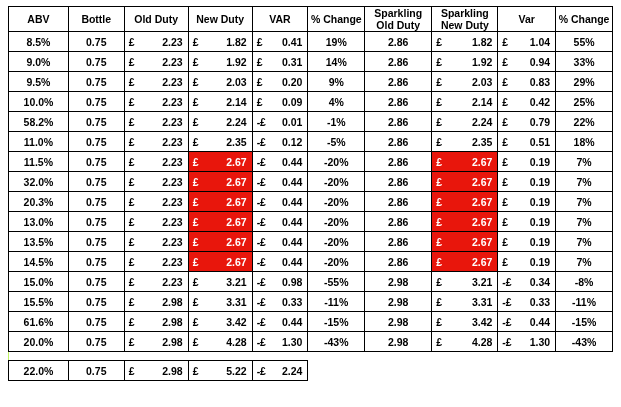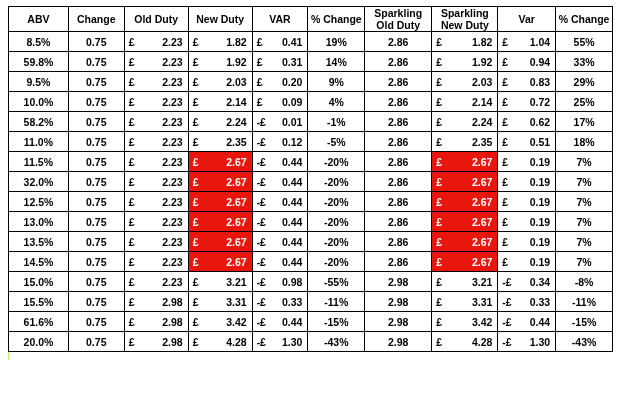--- a/index.html
+++ b/index.html
@@ -103,21 +103,21 @@
       <col class="c-var">
         <col class="c-change">
         <col class="c-spkold">
         <col class="c-spknew">
       <col class="c-spkvar">
         <col class="c-spkchange">
     </colgroup>
     <thead>
       <tr>
         <th>ABV</th>
-        <th>Change</th>
+        <th>Bottle</th>
         <th>Old Duty</th>
         <th>New Duty</th>
         <th>VAR</th>
         <th>% Change</th>
         <th>Sparkling Old Duty</th>
         <th>Sparkling New Duty</th>
         <th>Var</th>
         <th>% Change</th>
       </tr>
     </thead>
@@ -153,21 +153,21 @@
           </td>
           <td class="money">
             <div class="money-inner">
               <span class="cur">£</span>
               <span class="amt">1.04</span>
             </div>
           </td>
           <td class="plain">55%</td>
         </tr>
         <tr>
-          <td class="plain">59.8%</td>
+          <td class="plain">9.0%</td>
           <td class="plain">0.75</td>
           <td class="money">
             <div class="money-inner">
               <span class="cur">£</span>
               <span class="amt">2.23</span>
             </div>
           </td>
           <td class="money">
             <div class="money-inner">
               <span class="cur">£</span>
@@ -258,21 +258,21 @@
           <td class="plain">2.86</td>
           <td class="money">
             <div class="money-inner">
               <span class="cur">£</span>
               <span class="amt">2.14</span>
             </div>
           </td>
           <td class="money">
             <div class="money-inner">
               <span class="cur">£</span>
-              <span class="amt">0.72</span>
+              <span class="amt">0.42</span>
             </div>
           </td>
           <td class="plain">25%</td>
         </tr>
         <tr>
           <td class="plain">58.2%</td>
           <td class="plain">0.75</td>
           <td class="money">
             <div class="money-inner">
               <span class="cur">£</span>
@@ -295,24 +295,24 @@
           <td class="plain">2.86</td>
           <td class="money">
             <div class="money-inner">
               <span class="cur">£</span>
               <span class="amt">2.24</span>
             </div>
           </td>
           <td class="money">
             <div class="money-inner">
               <span class="cur">£</span>
-              <span class="amt">0.62</span>
-            </div>
-          </td>
-          <td class="plain">17%</td>
+              <span class="amt">0.79</span>
+            </div>
+          </td>
+          <td class="plain">22%</td>
         </tr>
         <tr>
           <td class="plain">11.0%</td>
           <td class="plain">0.75</td>
           <td class="money">
             <div class="money-inner">
               <span class="cur">£</span>
               <span class="amt">2.23</span>
             </div>
           </td>
@@ -412,21 +412,21 @@
           </td>
           <td class="money">
             <div class="money-inner">
               <span class="cur">£</span>
               <span class="amt">0.19</span>
             </div>
           </td>
           <td class="plain">7%</td>
         </tr>
         <tr>
-          <td class="plain">12.5%</td>
+          <td class="plain">20.3%</td>
           <td class="plain">0.75</td>
           <td class="money">
             <div class="money-inner">
               <span class="cur">£</span>
               <span class="amt">2.23</span>
             </div>
           </td>
           <td class="money red">
             <div class="money-inner">
               <span class="cur">£</span>
@@ -709,16 +709,39 @@
           <td class="money">
             <div class="money-inner">
               <span class="cur">-£</span>
               <span class="amt">1.30</span>
             </div>
           </td>
           <td class="plain">-43%</td>
         </tr>
         <tr class="spacer">
           <td colspan="10"></td>
+        </tr>
+        <tr>
+          <td class="plain">22.0%</td>
+          <td class="plain">0.75</td>
+          <td class="money">
+            <div class="money-inner">
+              <span class="cur">£</span>
+              <span class="amt">2.98</span>
+            </div>
+          </td>
+          <td class="money">
+            <div class="money-inner">
+              <span class="cur">£</span>
+              <span class="amt">5.22</span>
+            </div>
+          </td>
+          <td class="money">
+            <div class="money-inner">
+              <span class="cur">-£</span>
+              <span class="amt">2.24</span>
+            </div>
+          </td>
+          <td colspan="5" style="border: none;"></td>
         </tr>
       </tbody>
   </table>
 </div>
 
 </body></html>

